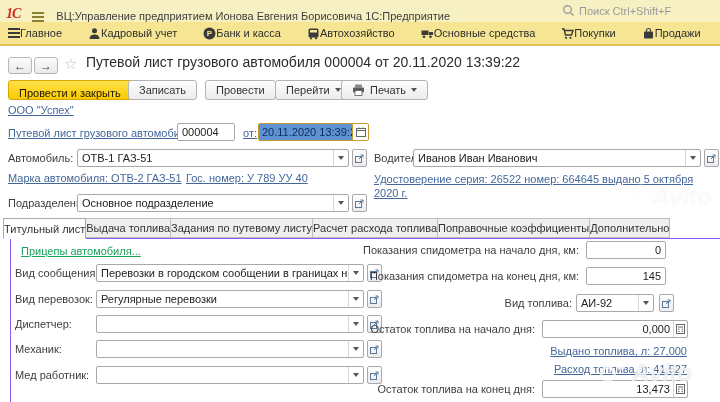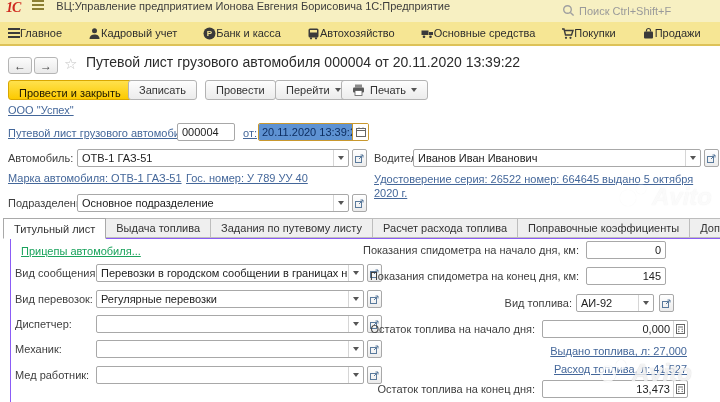--- a/index.html
+++ b/index.html
@@ -2,21 +2,21 @@
 <html><head>
 <meta charset="utf-8">
 <style>
   * { margin:0; padding:0; box-sizing:border-box; }
   body { font-family:"Liberation Sans", sans-serif; }
   .screen { position:relative; width:720px; height:402px; background:#fff; overflow:hidden;
             font:11px "Liberation Sans", sans-serif; color:#3c3c3c; }
 
   
   .topbar { position:absolute; top:0; left:0; right:0; height:22px; background:#f7f0c2;
-            display:flex; align-items:flex-start; }
+            display:flex; align-items:flex-end; }
   .logo { margin-left:6px; font:italic bold 14px "Liberation Serif", serif; color:#cf2a1f; letter-spacing:-1px; }
   .burger { margin-left:12px; width:12px; display:flex; flex-direction:column; gap:2px; }
   .burger i { display:block; height:2px; background:#8c7f33; }
   .apptitle { margin-left:12px; color:#3d3d3d; white-space:nowrap; }
   .search { position:absolute; left:562px; top:2px; width:132px; height:17px; display:flex;
             align-items:center; gap:4px; color:#9a9a9a; }
 
   
   .menubar { position:absolute; top:22px; left:0; right:0; height:24px; background:#f6e694;
              border-bottom:2px solid #ddc258; display:flex; align-items:center; padding-left:8px;
@@ -70,21 +70,21 @@
             border-left:1px solid #c9982e; cursor:pointer; }
 
   .fuelgrp { position:absolute; height:18px; display:flex; border:1px solid #a8a8a8;
              border-radius:2px; background:#fff; }
   .fuelval { flex:1; text-align:right; padding:1px 3px; line-height:15px; color:#222; }
   .calcbtn { width:14px; display:flex; align-items:center; justify-content:center;
              border-left:1px solid #d6d6d6; cursor:pointer; }
 
   
   .tabs { position:absolute; left:3px; top:218px; height:21px; display:flex; z-index:2; }
-  .tab { height:20px; padding:0 10px; display:flex; align-items:center; background:#efefef;
+  .tab { height:20px; padding:0 0; display:flex; align-items:center; background:#efefef;
          border:1px solid #bdbdbd; border-left:none; color:#333; cursor:pointer; white-space:nowrap; }
   .tab:first-child { border-left:1px solid #bdbdbd; }
   .tab.active { background:#fff; height:21px; border-color:#a9a9a9; border-bottom:1px solid #fff; }
 
   .panel { position:absolute; left:10px; top:238px; width:716px; height:196px;
            border:1px solid #8b5cf6; background:#fff; }
   .panel .lbl, .panel .rlbl, .panel .lnk, .panel .combo, .panel .tfield,
   .panel .openbtn, .panel .fuelgrp { position:absolute; }
 
   
@@ -245,21 +245,21 @@
         <span class="caret"></span>
       </span>
   </div>
   <div class="openbtn" style="left:704px; top:149px;">
     <svg width="9" height="9" viewBox="0 0 9 9">
       <rect x="0.5" y="2.5" width="6" height="6" fill="none" stroke="#5a7a9c" stroke-width="1"></rect>
       <path d="M4 5 8 1 M5.5 1H8v2.5" fill="none" stroke="#5a7a9c" stroke-width="1"></path>
     </svg>
   </div>
 
-  <a class="lnk" style="left:8px; top:172px;">Марка автомобиля: ОТВ-1 ГАЗ-51</a>
+  <a class="lnk" style="left:8px; top:172px;">Марка автомобиля: ОТВ-2 ГАЗ-51</a>
   <a class="lnk" style="left:186px; top:172px;">Гос. номер: У 789 УУ 40</a>
   <a class="lnk" style="left:374px; top:172px; width:322px; white-space:normal; line-height:14px; display:block;">Удостоверение серия: 26522 номер: 664645 выдано 5 октября 2020 г.</a>
 
   <div class="lbl" style="left:8px; top:197px;">Подразделение:</div>
   <div class="combo" style="left:77px; top:194px; width:272px;">
     <span class="fld-text">Основное подразделение</span>
     <span class="fld-caret">
         <span class="caret"></span>
       </span>
   </div>

